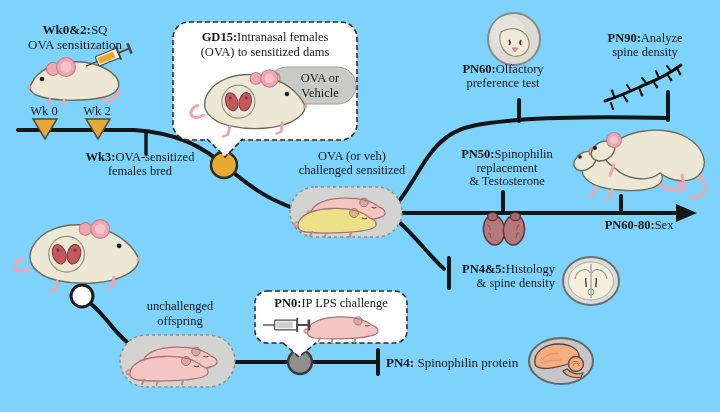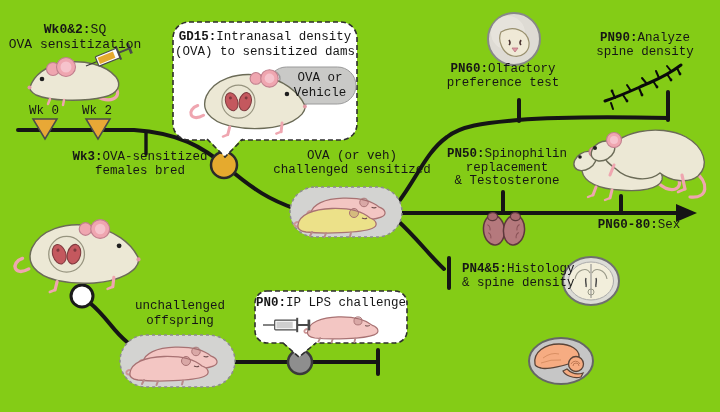--- a/index.html
+++ b/index.html
@@ -1,17 +1,17 @@
 <!DOCTYPE html>
 <html style="--line: #151515; --triangle: #e8a836; --node_yellow: #e5aa2e; --node_gray: #8e8e8e; --node_white: #ffffff; --capsule_fill: #d3d3d1; --bubble_fill: #c9c9c7; --mouse_body: #ece8d5; --mouse_pink: #efa6b0; --pup_pink: #f3c6c3; --pup_yellow: #ece189; --testes: #b5797d; --brain_orange: #f6ac82; --brain_section: #f2eedb;"><head>
 <meta charset="utf-8">
 <style>
   html,body{margin:0;padding:0;background:#fff;}
-  .stage{position:relative;width:720px;height:412px;background:#84cc16;overflow:hidden;
-         font-family:Liberation Mono, monospace;color:#161616;}
+  .stage{position:relative;width:720px;height:412px;background:#7dd3fc;overflow:hidden;
+         font-family:Liberation Serif, serif;color:#161616;}
   .stage svg.canvas{position:absolute;left:0;top:0;}
   .lbl{position:absolute;font-size:12.5px;line-height:13.5px;text-align:center;white-space:nowrap;}
   .lbl.c{transform:translateX(-50%);}
   .lbl.l{text-align:right;}
   .b{font-weight:700;}
   .lh15{line-height:15px;}
   
   .ln{stroke:var(--line);stroke-width:4;fill:none;stroke-linecap:round;}
   .tick{stroke:var(--line);stroke-width:4;fill:none;stroke-linecap:round;}
   .tick3{stroke:var(--line);stroke-width:3.4;fill:none;stroke-linecap:round;}
@@ -215,21 +215,21 @@
 
 <div class="lbl c" style="left:44px;top:105px">Wk 0</div>
 <div class="lbl c" style="left:97px;top:105px">Wk 2</div>
 
 <div class="lbl c" style="left:140px;top:151px">
   <div><span class="b">Wk3:</span><span>OVA-sensitized</span></div>
   <div>females bred</div>
 </div>
 
 <div class="lbl c lh15" style="left:265px;top:30px">
-  <div><span class="b">GD15:</span><span>Intranasal density</span></div>
+  <div><span class="b">GD15:</span><span>Intranasal females</span></div>
   <div>(OVA) to sensitized dams</div>
 </div>
 
 <div class="lbl c" style="left:320px;top:71px;line-height:15px">
   <div>OVA  or</div>
   <div>Vehicle</div>
 </div>
 
 <div class="lbl c" style="left:352px;top:150px">
   <div>OVA (or veh)</div>
@@ -258,19 +258,22 @@
 
 <div class="lbl l" style="left:462px;top:263px">
   <div><span class="b">PN4&amp;5:</span><span>Histology</span></div>
   <div>&amp; spine density</div>
 </div>
 
 <div class="lbl c" style="left:331px;top:297px">
   <span class="b">PN0:</span><span>IP LPS challenge</span>
 </div>
 
+<div class="lbl l" style="left:386px;top:356px;font-size:13px">
+  <span class="b">PN4:</span><span> Spinophilin protein</span>
+</div>
 
 <div class="lbl c" style="left:180px;top:299px;line-height:15px">
   <div>unchallenged</div>
   <div>offspring</div>
 </div>
 
 </div>
 
 </body></html>

